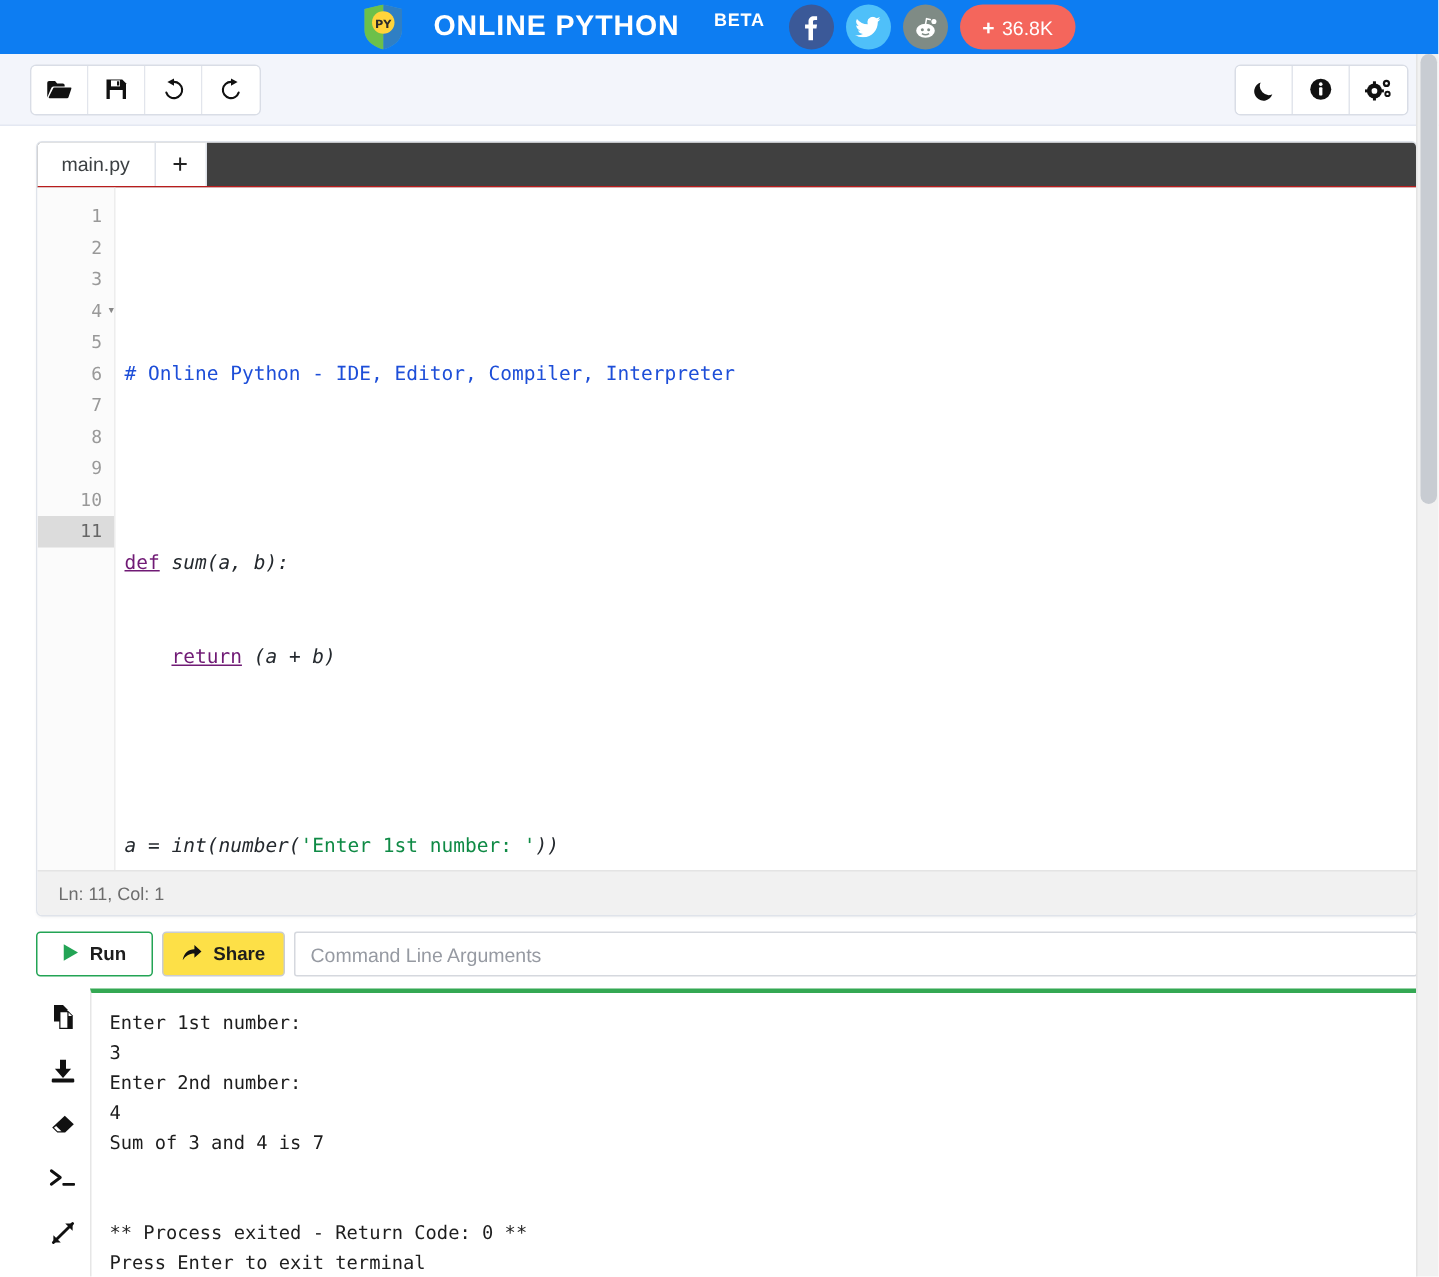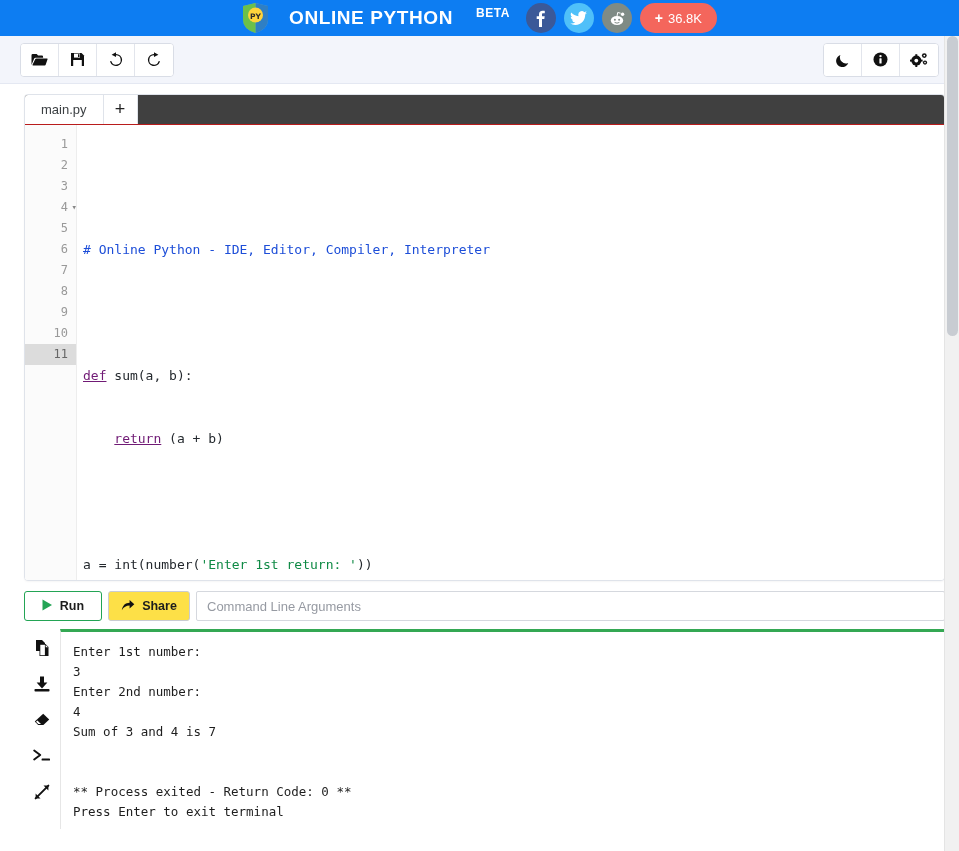--- a/index.html
+++ b/index.html
@@ -197,21 +197,21 @@
     font-size: 13px;
     line-height: 21px;
     color: #222222;
     white-space: pre;
     position: relative;
   }
   .cline { height: 21px; line-height: 21px; }
   .tok-comment { color: #1d4ed8; }
   .tok-kw { color: #701a75; text-decoration: underline; }
   .tok-str { color: #0f8a45; }
-  .tok-plain { color: #24292e; }
+  .tok-plain { color: #24292e; font-style: italic; }
   .statusbar {
     height: 30px;
     background: #f1f1f1;
     border-top: 1px solid #e4e4e4;
     display: flex;
     align-items: center;
     padding-left: 14px;
     font-size: 12px;
     color: #6d6d6d;
   }
@@ -481,28 +481,31 @@
       <div class="gline active">11</div>
     </div>
 
     <div class="code-lines">
       <div class="cline">&nbsp;</div>
       <div class="cline"><span class="tok-comment"># Online Python - IDE, Editor, Compiler, Interpreter</span></div>
       <div class="cline">&nbsp;</div>
       <div class="cline"><span class="tok-kw">def</span><span class="tok-plain"> sum(a, b):</span></div>
       <div class="cline"><span class="tok-plain">    </span><span class="tok-kw">return</span><span class="tok-plain"> (a + b)</span></div>
       <div class="cline">&nbsp;</div>
-      <div class="cline"><span class="tok-plain">a = int(number(</span><span class="tok-str">'Enter 1st return: '</span><span class="tok-plain">))</span></div>
+      <div class="cline"><span class="tok-plain">a = int(number(</span><span class="tok-str">'Enter 1st number: '</span><span class="tok-plain">))</span></div>
       
       
       
       
     </div>
   </div>
 
+  <div class="statusbar">
+    <span>Ln: 11,  Col: 1</span>
+  </div>
 </div>
 
 <div class="actionbar">
   <div class="run-btn">
     <span>
       <svg width="11" height="12" viewBox="0 0 11 12">
           <path d="M0.5 0.5 L10 6 L0.5 11.5 Z" fill="#23a455"></path>
         </svg>
     </span>
     <span>Run</span>

